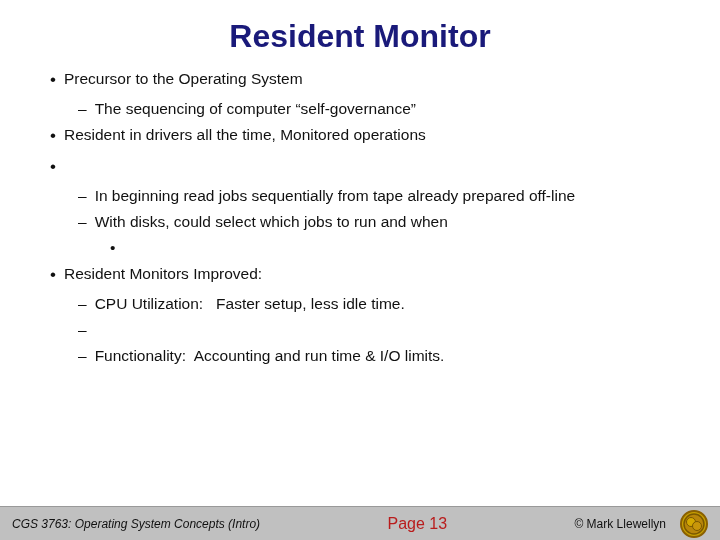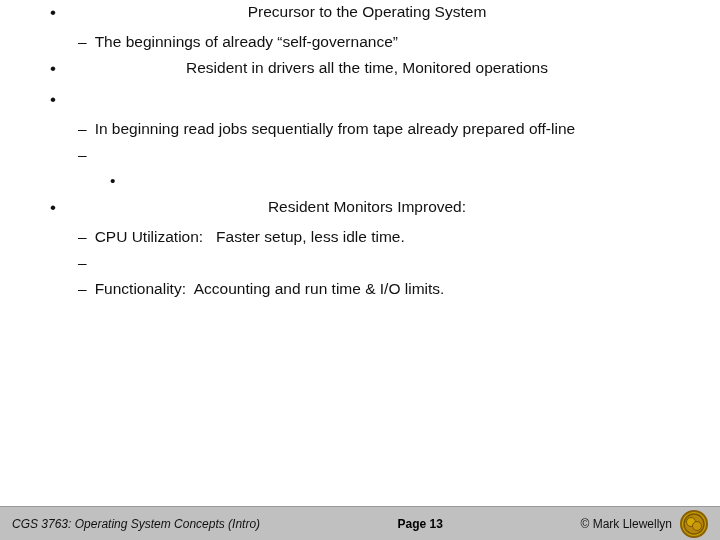--- a/index.html
+++ b/index.html
@@ -39,21 +39,20 @@
       margin-bottom: 4px;
     }
     .bullet-dot {
       margin-right: 8px;
       font-size: 17px;
       line-height: 1.55;
       flex-shrink: 0;
     }
     .bullet-text {
       flex: 1;
-      text-align: center;
     }
     .sub-item {
       display: flex;
       align-items: flex-start;
       margin-left: 28px;
       margin-bottom: 2px;
     }
     .sub-dash {
       margin-right: 8px;
       flex-shrink: 0;
@@ -79,77 +78,78 @@
       padding: 16px 12px;
       height: 34px;
     }
     .footer-left {
       font-size: 12px;
       color: #111;
       font-family: Arial, sans-serif;
       font-style: italic;
     }
     .footer-center {
-      font-size: 12px;
-      color: #000000;
+      font-size: 16px;
+      color: #b91c1c;
       font-family: Arial, sans-serif;
-      font-weight: bold;
     }
     .footer-right {
       font-size: 12px;
       color: #111;
       font-family: Arial, sans-serif;
       display: flex;
       align-items: center;
-      gap: 8px;
+      gap: 14px;
     }
     .logo {
       width: 28px;
       height: 28px;
       background: #c8a000;
       border-radius: 50%;
       display: flex;
       align-items: center;
       justify-content: center;
       font-size: 14px;
       color: #fff;
       font-weight: bold;
       font-family: serif;
       border: 2px solid #8a6000;
     }
   </style>
 </head>
 <body>
 
 <div class="slide">
+  <div class="slide-title">Resident Monitor</div>
   <div class="slide-content">
 
     <div class="bullet-item">
       <span class="bullet-dot">•</span>
       <span class="bullet-text">Precursor to the Operating System</span>
     </div>
     <div class="sub-item">
       <span class="sub-dash">–</span>
-      <span>The beginnings of already “self-governance”</span>
+      <span>The sequencing of computer “self-governance”</span>
     </div>
 
     <div class="bullet-item">
       <span class="bullet-dot">•</span>
       <span class="bullet-text">Resident in drivers all the time, Monitored operations</span>
     </div>
 
     <div class="bullet-item">
       <span class="bullet-dot">•</span>
     </div>
     <div class="sub-item">
       <span class="sub-dash">–</span>
       <span>In beginning read jobs sequentially from tape already prepared off-line</span>
     </div>
     <div class="sub-item">
       <span class="sub-dash">–</span>
+      <span>With disks, could select which jobs to run and when</span>
     </div>
     <div class="sub-sub-item">
       <span class="sub-sub-dot">•</span>
     </div>
 
     <div class="bullet-item">
       <span class="bullet-dot">•</span>
       <span class="bullet-text">Resident Monitors Improved:</span>
     </div>
     <div class="sub-item">

